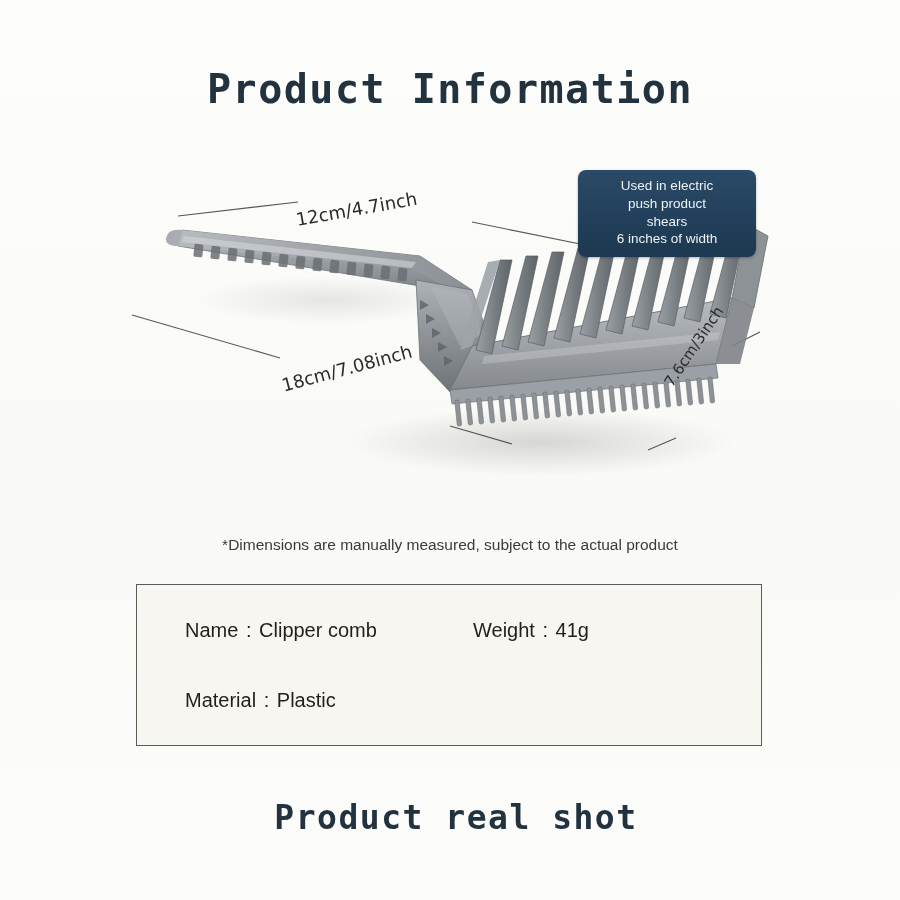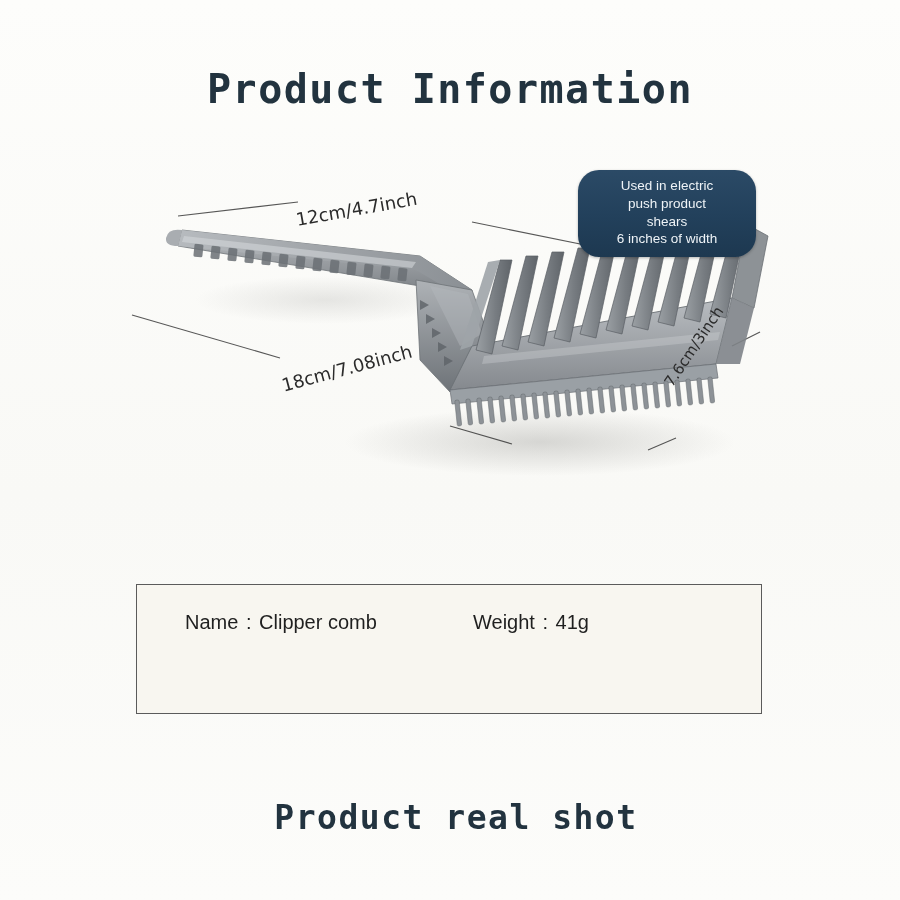--- a/index.html
+++ b/index.html
@@ -80,21 +80,21 @@
   #photo svg { display: block; width: 100%; height: 100%; }
 
   
   #callout {
     position: absolute;
     left: 578px;
     top: 170px;
     width: 166px;
     padding: 7px 6px 9px;
     background: linear-gradient(180deg, #2b4a66 0%, #22405b 55%, #1d3850 100%);
-    border-radius: 21px;
+    border-radius: 8px;
     box-shadow: 0 1px 3px rgba(0,0,0,0.28);
     color: #eef3f7;
     font-size: 13.5px;
     line-height: 1.32;
     text-align: center;
     z-index: 7;
   }
   #callout .cl-line { display: block; white-space: nowrap; }
 
   
@@ -120,21 +120,21 @@
     color: #3a3a3a;
     z-index: 6;
   }
 
   
   #spec-table {
     position: absolute;
     left: 136px;
     top: 584px;
     width: 626px;
-    height: 130px;
+    height: 162px;
     border: 1.6px solid #5b5b5b;
     background: #f8f6f0;
     box-sizing: border-box;
     display: grid;
     grid-template-columns: 1fr 1fr;
     grid-template-rows: 1fr 1fr;
     align-items: center;
     padding: 10px 0 10px 48px;
     z-index: 5;
   }
@@ -300,29 +300,35 @@
     <span class="cl-line">Used in electric</span>
     <span class="cl-line">push product</span>
     <span class="cl-line">shears</span>
     <span class="cl-line">6 inches of width</span>
   </div>
 
   <div class="dim" id="dim-width">12cm/4.7inch</div>
   <div class="dim" id="dim-length">18cm/7.08inch</div>
   <div class="dim" id="dim-height">7.6cm/3inch</div>
 
+  <div id="disclaimer">*Dimensions are manually measured, subject to the actual product</div>
 
   <div id="spec-table">
     <div class="spec-cell">
       <span>Name</span>
       <span class="sep">:</span>
       <span>Clipper comb</span>
     </div>
     <div class="spec-cell">
       <span>Weight</span>
       <span class="sep">:</span>
       <span>41g</span>
     </div>
+    <div class="spec-cell">
+      <span>Material</span>
+      <span class="sep">:</span>
+      <span>Plastic</span>
+    </div>
   </div>
 
   <div id="footer-title" class="blocky">Product real shot</div>
 
 </div>
 
 </body></html>

